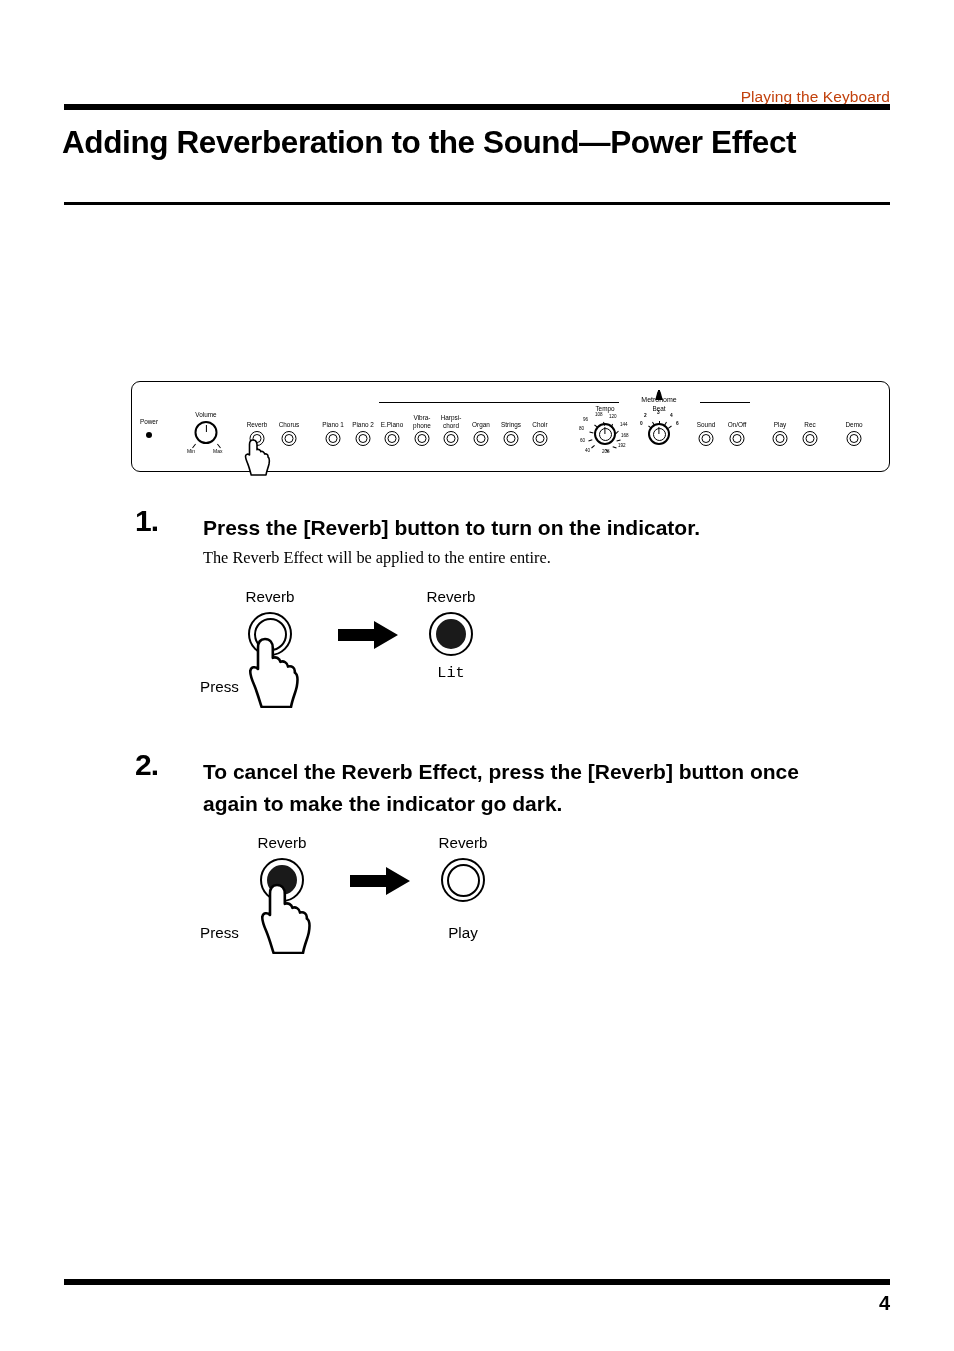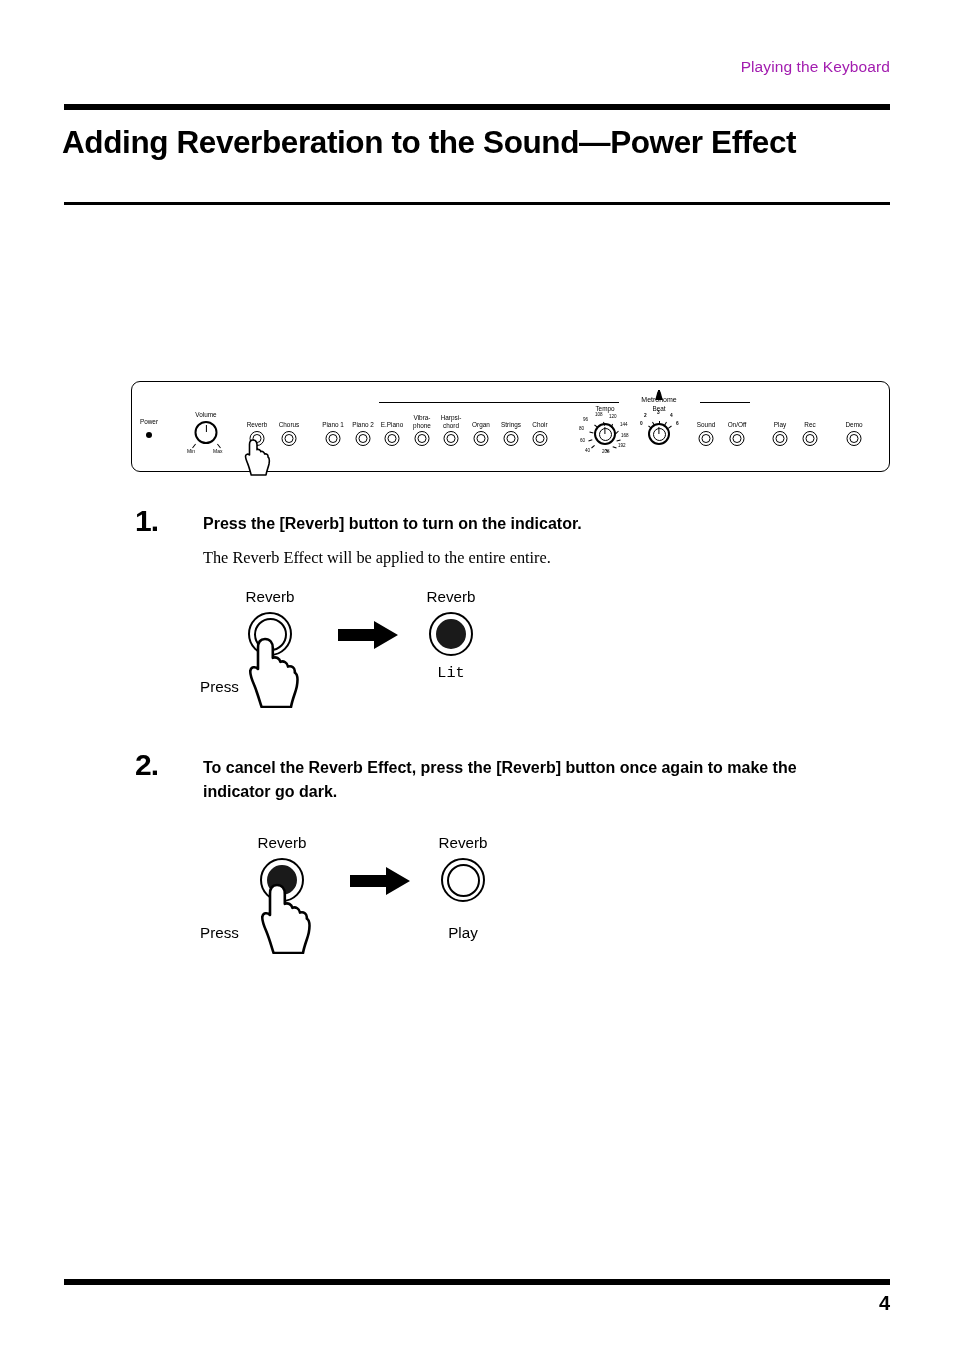--- a/index.html
+++ b/index.html
@@ -18,26 +18,26 @@
   }
 
   .page {
     position: absolute;
     inset: 0;
   }
 
   
   .running-head {
     position: absolute;
-    top: 58px;
+    top: 88px;
     right: 64px;
     font-family: "Liberation Sans", sans-serif;
     font-size: 15.5px;
     letter-spacing: 0.1px;
-    color: #a21caf;
+    color: #c2410c;
   }
 
   .rule-top {
     position: absolute;
     left: 64px;
     top: 104px;
     width: 826px;
     height: 6px;
     background: #000;
   }
@@ -186,21 +186,21 @@
     font-family: "Liberation Sans", sans-serif;
     font-weight: bold;
     font-size: 30px;
     letter-spacing: -1px;
   }
   .step-head {
     position: absolute;
     left: 203px;
     font-family: "Liberation Sans", sans-serif;
     font-weight: bold;
-    font-size: 16px;
+    font-size: 21px;
     line-height: 1.5;
     width: 630px;
   }
   .step-body {
     position: absolute;
     left: 203px;
     font-family: "Liberation Serif", serif;
     font-size: 16.3px;
     line-height: 1.6;
     width: 630px;

